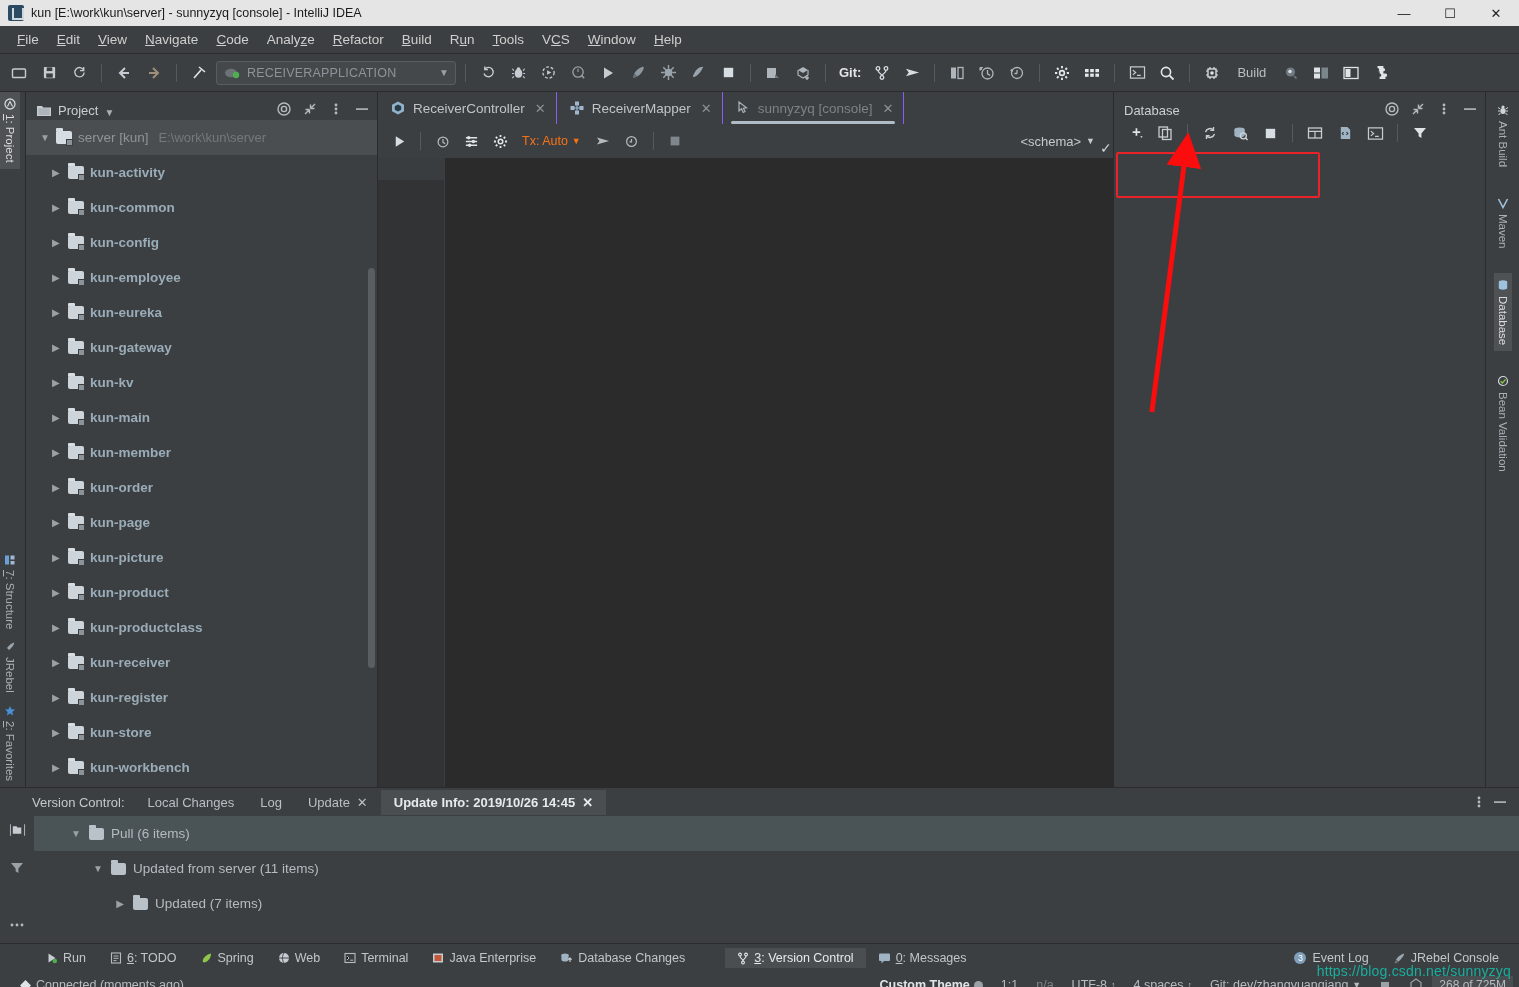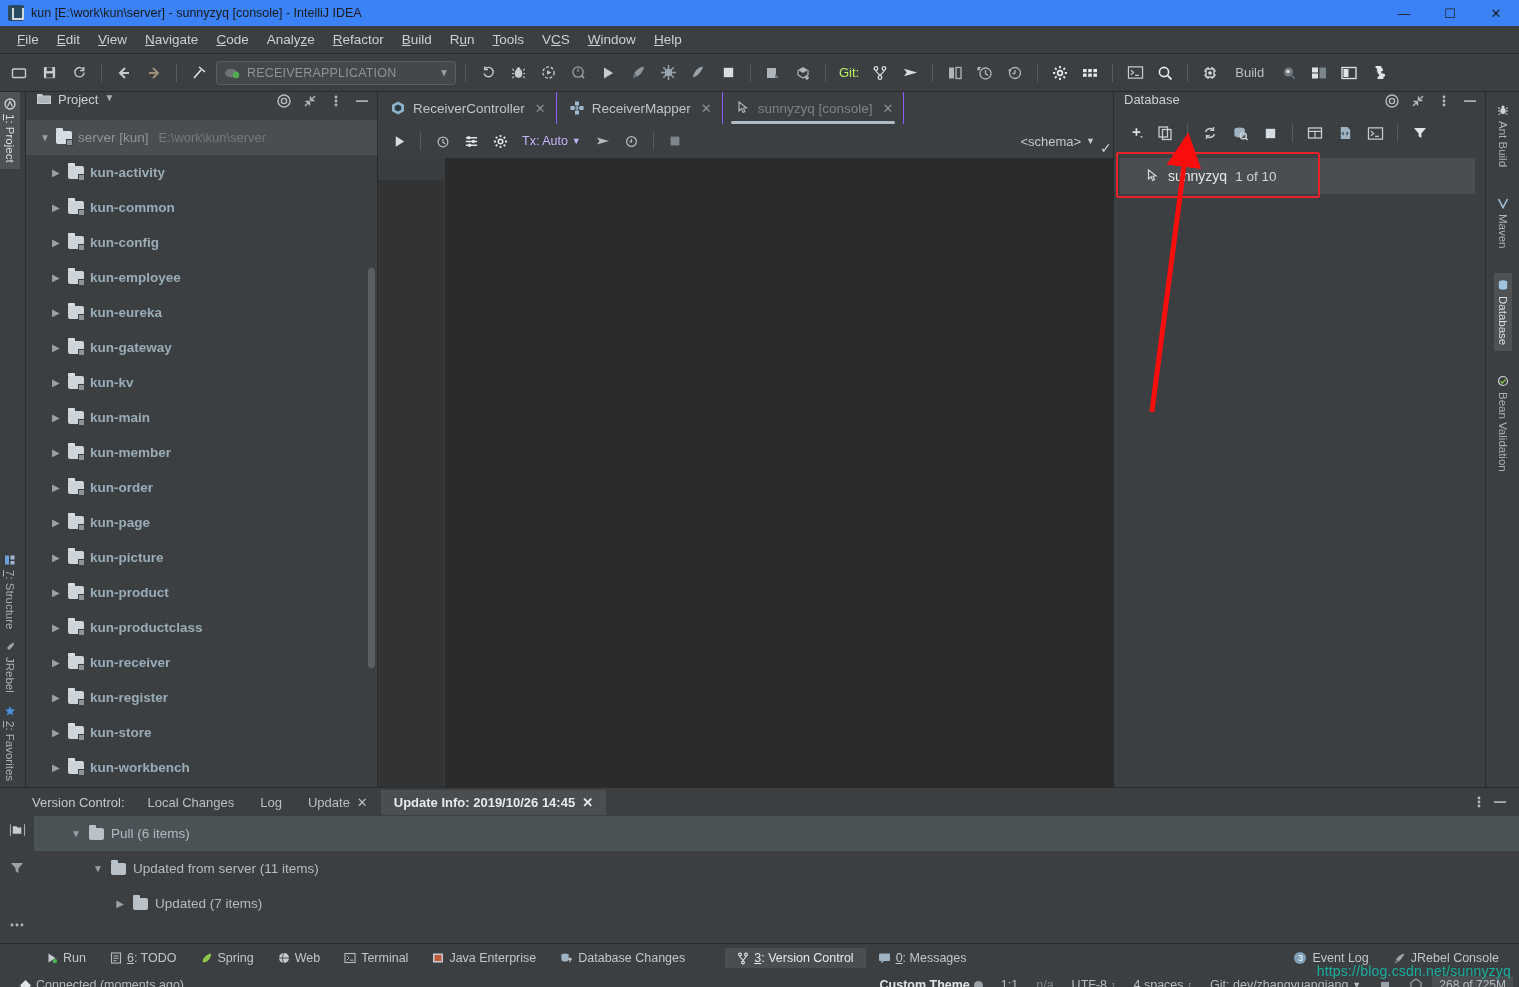--- a/index.html
+++ b/index.html
@@ -1,21 +1,21 @@
 <!DOCTYPE html>
 <html><head>
 <meta charset="utf-8">
 <style>
   * { box-sizing: border-box; margin:0; padding:0; }
   html,body { width:1519px; height:987px; overflow:hidden;
     font-family: "Liberation Sans", sans-serif; }
   body { background:#3c3f41; color:#bbbbbb; font-size:13px; }
 
   
-  .titlebar { height:26px; background:#3b82f6; display:flex; align-items:center;
+  .titlebar { height:26px; background:#e5e5e5; display:flex; align-items:center;
     color:#1a1a1a; font-size:12.5px; position:relative; }
   .titlebar .appicon { width:16px; height:16px; margin:0 7px 0 8px; background:#2d4a63;
     border-radius:2px; position:relative; flex:none; }
   .titlebar .appicon::after { content:""; position:absolute; left:4px; top:3px; width:8px; height:10px;
     border-left:2px solid #cfd8dc; border-right:2px solid #cfd8dc; border-bottom:2px solid #cfd8dc; }
   .wincontrols { position:absolute; right:0; top:0; height:26px; display:flex; }
   .wincontrols div { width:46px; height:26px; display:flex; align-items:center; justify-content:center;
     font-size:13px; color:#222; }
 
   
@@ -26,39 +26,39 @@
 
   
   .toolbar { height:38px; background:#3c3f41; display:flex; align-items:center; padding:0 6px;
     border-bottom:1px solid #2b2b2b; gap:4px; }
   .tbtn { width:26px; height:26px; display:flex; align-items:center; justify-content:center;
     border-radius:3px; color:#b6bcc4; flex:none; }
   .tsep { width:1px; height:18px; background:#555a5c; margin:0 5px; flex:none; }
   .runconfig { height:24px; background:#45484a; border:1px solid #5a5d5f; border-radius:3px;
     display:flex; align-items:center; padding:0 6px; gap:6px; min-width:240px; }
   .runconfig .rcname { color:#8d9399; font-size:12.5px; letter-spacing:.2px; flex:1; }
-  .gitlabel { color:#bef264; font-size:13px; padding:0 4px; }
+  .gitlabel { color:#e5e5e5; font-size:13px; padding:0 4px;font-weight:bold; }
   .taillabel { color:#b9bfc5; font-size:13px; padding:0 8px; }
 
   
   .main { display:flex; height:695px; background:#3c3f41; }
 
   
   .rail { width:26px; background:#3c3f41; border-right:1px solid #2b2b2b;
     display:flex; flex-direction:column; justify-content:space-between; flex:none; }
   .railtab { writing-mode:vertical-rl; text-orientation:mixed; font-size:11.5px; color:#a9b0b6;
     padding:6px 4px; display:flex; align-items:center; gap:4px; white-space:nowrap; }
   .railtab.active { background:#4e5254; color:#ddd; }
   .railtab u { text-decoration:underline; }
   .railicon { width:12px; height:12px; flex:none; }
 
   
   .projectpane { width:352px; background:#3c3f41; display:flex; flex-direction:column;
     border-right:1px solid #2b2b2b; flex:none; }
-  .tw-header { height:26px; display:flex; align-items:flex-start; padding:0 6px 0 10px; gap:6px;
+  .tw-header { height:26px; display:flex; align-items:flex-end; padding:0 6px 0 10px; gap:6px;
     background:#3c3f41; }
   .tw-title { font-size:13px; color:#c9cfd4; }
   .tw-actions { margin-left:auto; display:flex; align-items:center; gap:8px; }
   .tw-act { width:18px; height:18px; display:flex; align-items:center; justify-content:center;
     color:#a7aeb4; }
   .tree { flex:1; overflow:hidden; padding-top:2px; position:relative; }
   .trow { height:35px; display:flex; align-items:center; font-size:13.5px; color:#9aa7b0;
     padding-left:26px; gap:6px; }
   .trow.root { background:#4a4e50; padding-left:14px; color:#8e9499; }
   .trow.root .rootpath { color:#75797c; font-size:13px; margin-left:4px; }
@@ -80,21 +80,21 @@
   .tabstrip { height:32px; background:#3c3f41; display:flex; align-items:stretch; }
   .etab { display:flex; align-items:center; gap:7px; padding:0 10px 0 12px; font-size:13.5px;
     color:#bec4c9; border-right:1px solid #8b5cf6; position:relative; }
   .etab.inactive { color:#7d8286; }
   .etab .xclose { font-size:13px; color:#8c9196; margin-left:3px; }
   .etab.underlined::after { content:""; position:absolute; left:8px; right:8px; bottom:0; height:3px;
     background:#b0bbc4; border-radius:2px; }
   .conspanel { flex:1; display:flex; flex-direction:column; }
   .constoolbar { height:34px; background:#3c3f41; display:flex; align-items:center; padding:0 8px;
     gap:3px; }
-  .txauto { display:flex; align-items:center; gap:4px; font-size:12.5px; color:#c4b5fd; padding:0 6px; }
+  .txauto { display:flex; align-items:center; gap:4px; font-size:12.5px; color:#f97316; padding:0 6px; }
   .schemasel { margin-left:auto; display:flex; align-items:center; gap:5px; font-size:13px;
     color:#c3c9ce; padding-right:10px; }
   .codearea { flex:1; background:#2b2b2b; display:flex; }
   .gutter { width:66px; background:#313335; }
   .gutter .first { height:22px; background:#3a3d3f; }
   .codebody { flex:1; background:#2b2b2b; border-left:1px solid #3a3d3f; }
 
   
   .dbpane { width:372px; background:#3c3f41; display:flex; flex-direction:column;
     border-left:1px solid #2b2b2b; flex:none; position:relative; }
@@ -787,27 +787,20 @@
         </div>
       <div class="tsep"></div>
       <div class="tbtn">
         <svg width="16" height="16" viewBox="0 0 16 16">
             <path d="M2 3h12l-4.6 5.4V13L6.6 11.3V8.4Z" fill="#dfe4e8"></path>
           </svg>
         </div>
     </div>
 
     <div class="dbbody">
-      <div class="dsrow">
-        <svg width="17" height="16" viewBox="0 0 16 16" style="position:absolute;left:24px">
-            <path d="M4 2 L4 11 L6.5 8.8 L8.2 12.5 L10 11.6 L8.4 8.2 L11.5 7.8Z" fill="none" stroke="#cfd6db" stroke-width="1.2"></path>
-          </svg>
-        <span style="margin-left:22px">sunnyzyq</span>
-        <span class="count">1 of 10</span>
-      </div>
       <div class="redbox"></div>
     </div>
 
     <div style="position:absolute;left:-14px;top:48px;color:#cfd6db;font-size:14px">✓</div>
 
     <svg class="arrow-overlay" viewBox="0 0 372 695" preserveAspectRatio="none">
       <defs>
         <marker id="ah" markerWidth="7" markerHeight="7" refX="3" refY="3.5" orient="auto">
           <path d="M0,0 L7,3.5 L0,7 Z" fill="#fb0d0d"></path>
         </marker>

